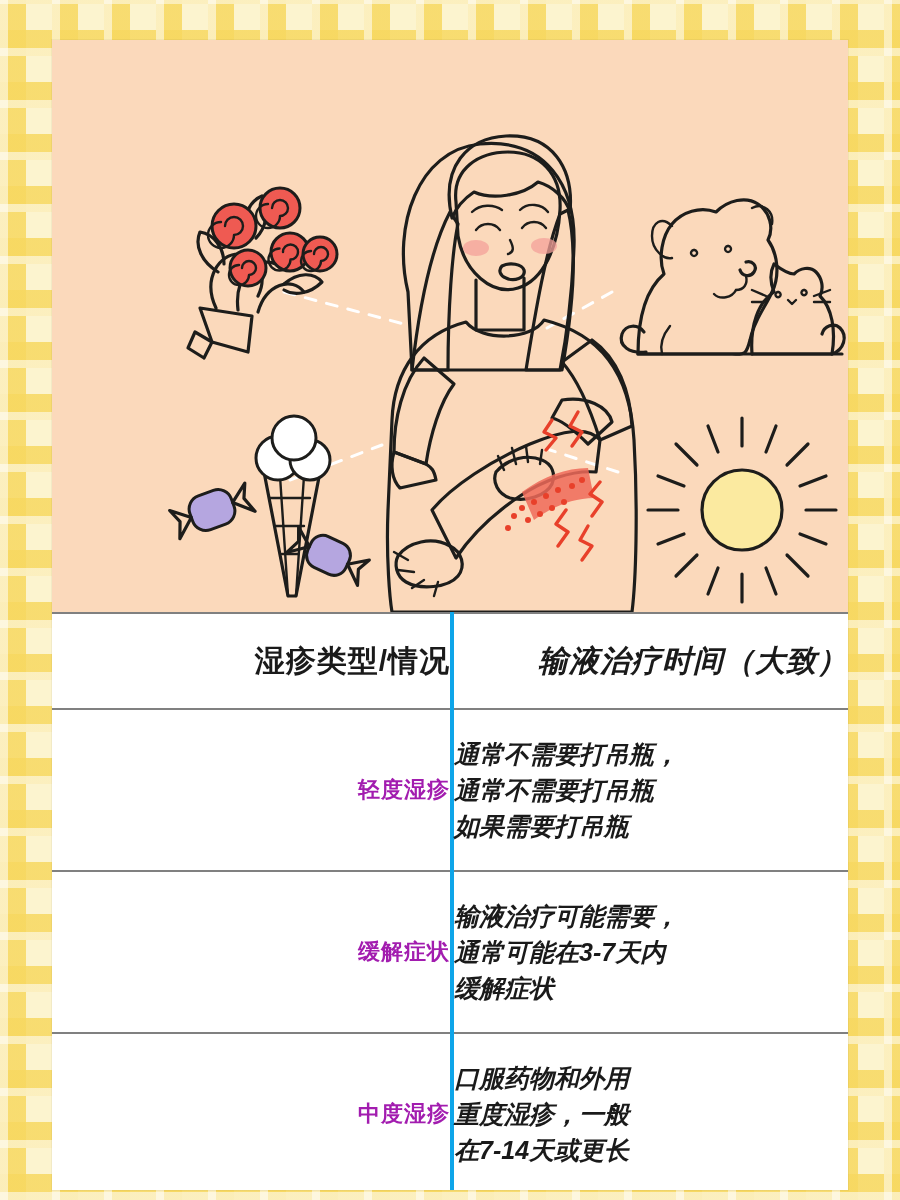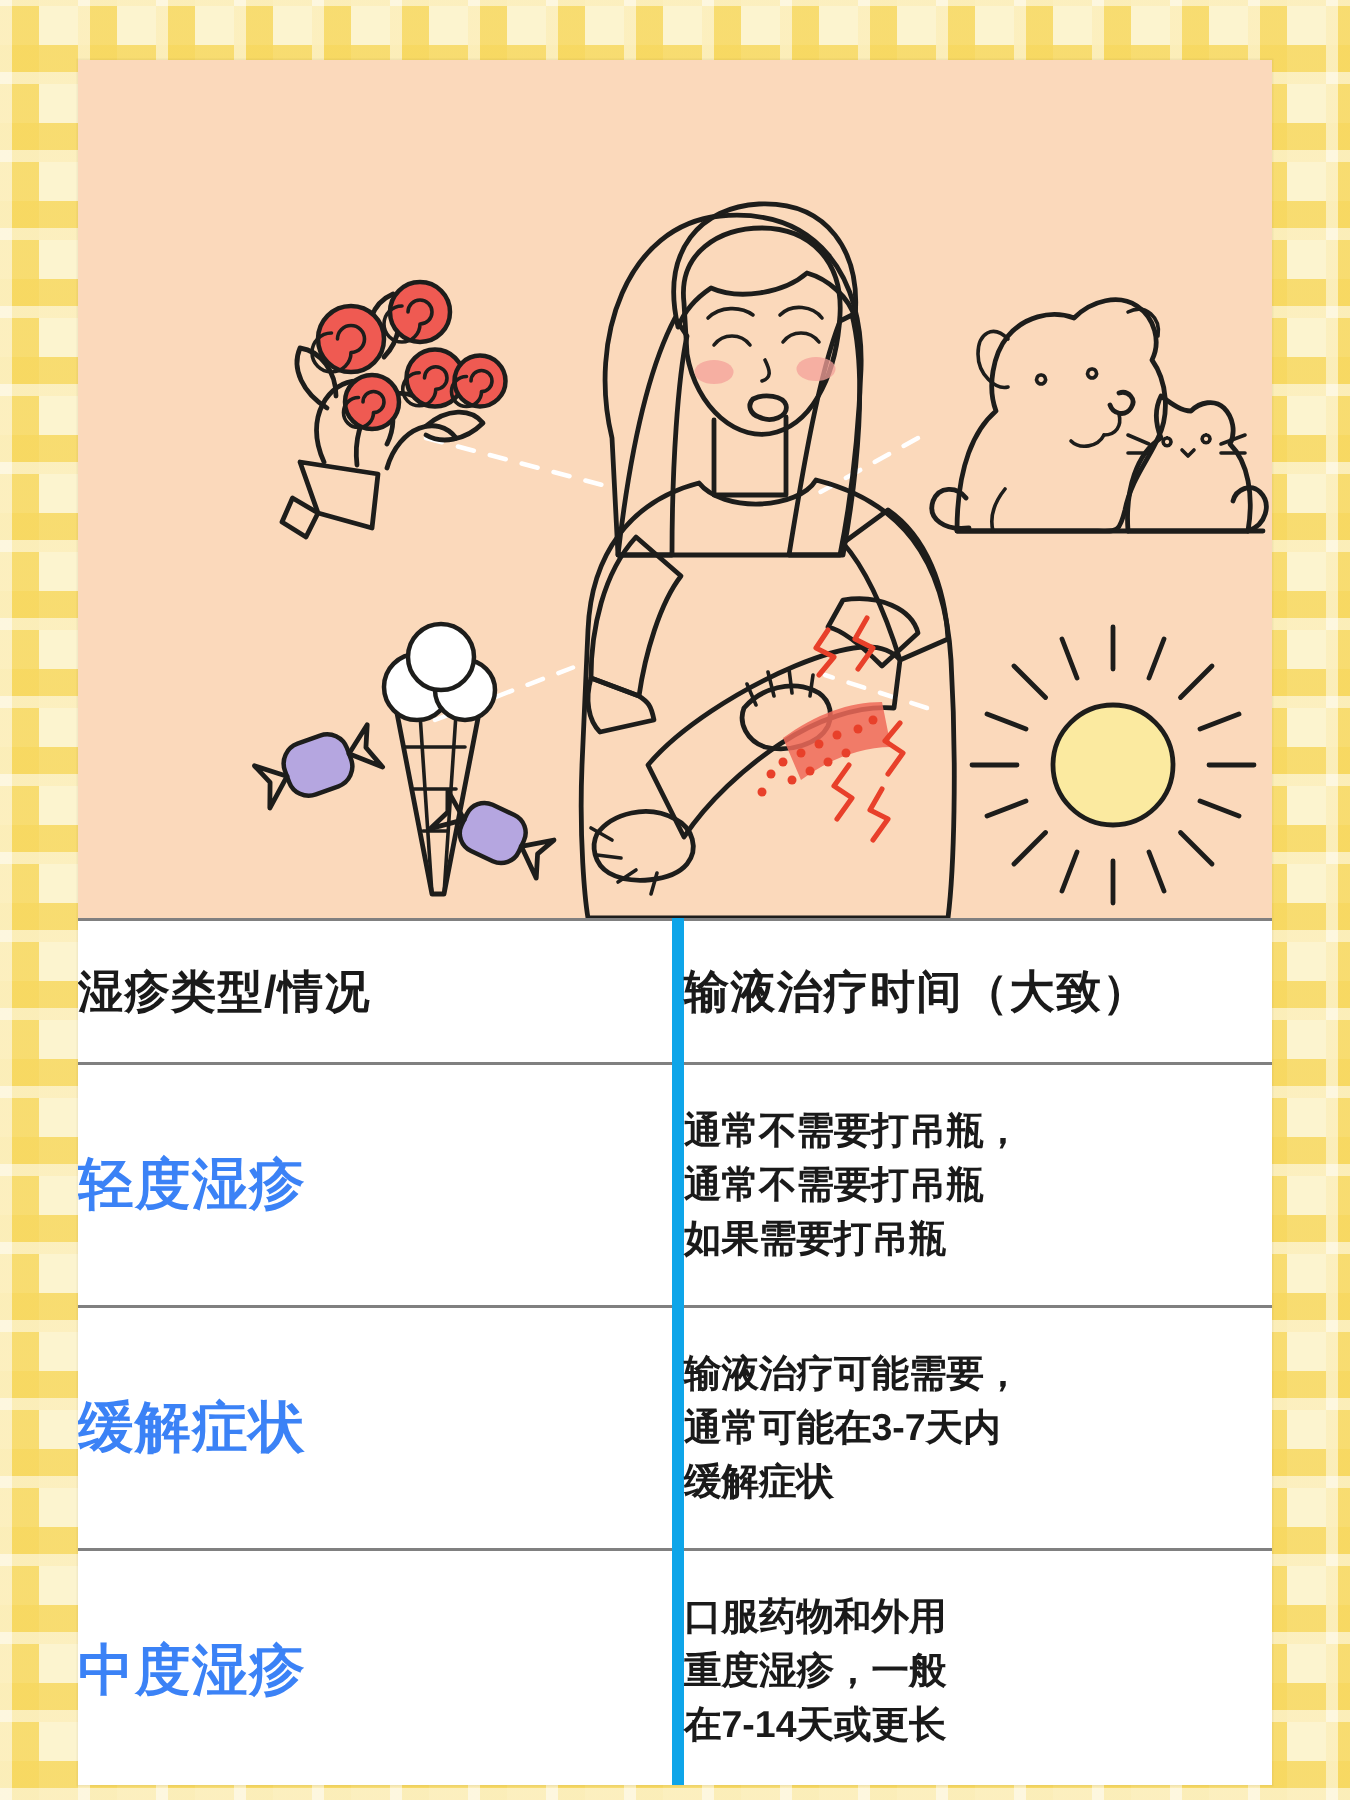--- a/index.html
+++ b/index.html
@@ -74,36 +74,37 @@
     border-left: none;
     border-right: none;
     padding: 0;
     vertical-align: middle;
   }
   .col-left  { width: 400px; }
   .col-right { width: 396px; }
 
   .tbl tr td + td,
   .tbl tr th + th {
-    border-left: 8px solid #0ea5e9;
+    border-left: 4px solid #0ea5e9;
+    font-style: italic;
   }
 
   .hdr-cell {
-    text-align: left;
+    text-align: right;
     font-weight: bold;
     font-size: 30px;
     color: #1a1a1a;
     height: 94px;
     letter-spacing: 1px;
   }
   .type-cell {
-    text-align: left;
+    text-align: right;
     font-weight: bold;
-    font-size: 37px;
-    color: #3b82f6;
+    font-size: 22px;
+    color: #a21caf;
     height: 160px;
     letter-spacing: 1px;
   }
   .desc-cell {
     padding: 14px 10px 14px 26px;
     font-size: 25px;
     line-height: 1.45;
     color: #1a1a1a;
     font-weight: bold;
   }

